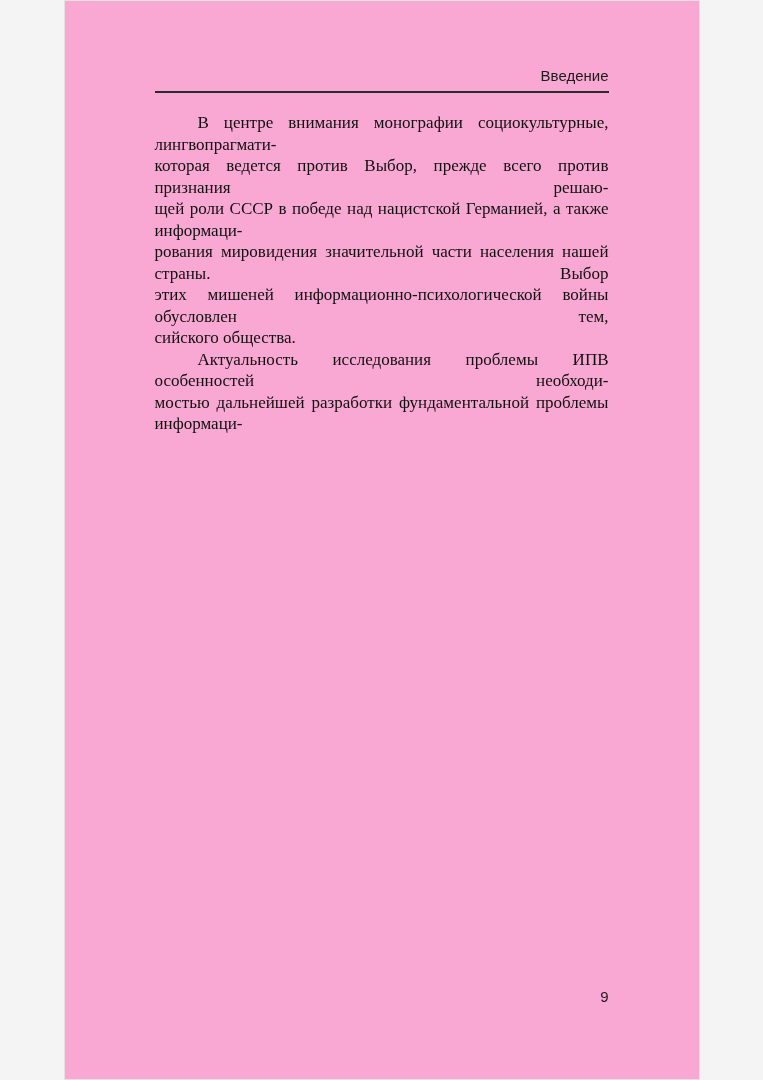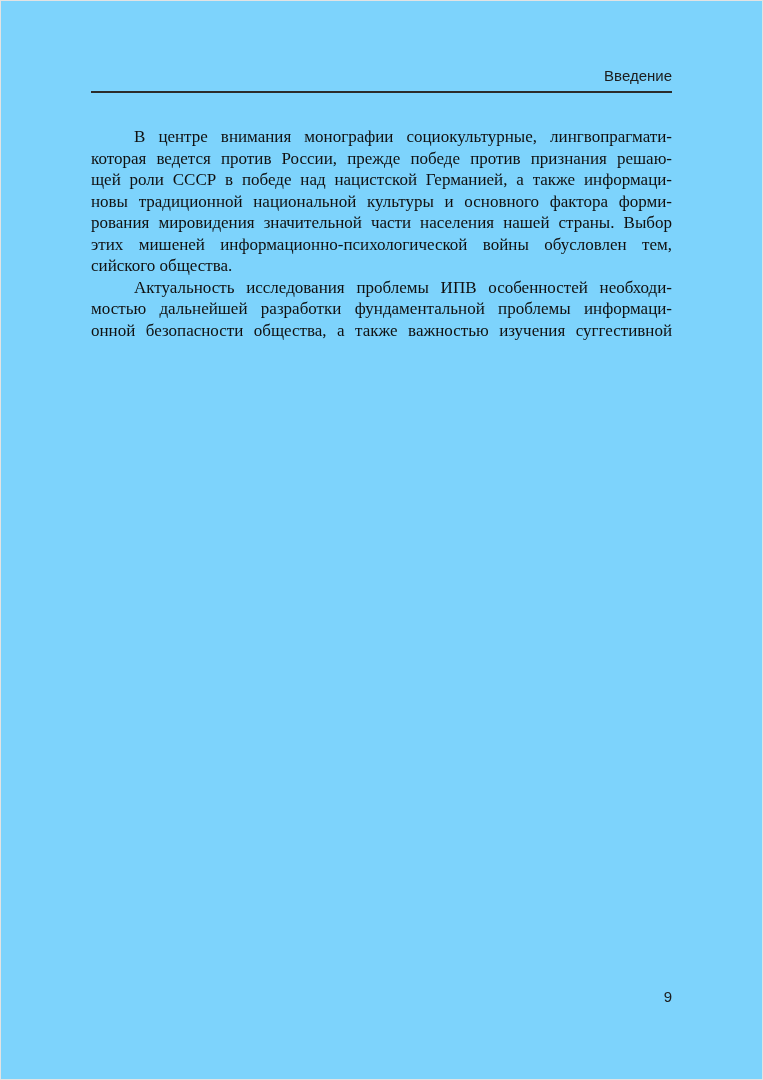--- a/index.html
+++ b/index.html
@@ -2,44 +2,44 @@
 <html lang="ru"><head>
 <meta charset="utf-8">
 <style>
   html, body {
     margin: 0;
     padding: 0;
     background: #f4f4f4;
   }
   .page {
     position: relative;
-    width: 763px;
+    width: 636px;
     height: 1080px;
     margin: 0 auto;
-    background: #7dd3fc;
+    background: #f9a8d4;
     border: 1px solid #e3e3e3;
     box-sizing: border-box;
     padding: 66px 90px 0 90px;
     color: #141414;
     font-family: "Liberation Serif", serif;
   }
   .running-head {
     text-align: right;
     font-family: "Liberation Sans", sans-serif;
     font-size: 15px;
     line-height: 18px;
     color: #1c1c1c;
   }
   .head-rule {
     height: 0;
     border-bottom: 2px solid #2b2b2b;
     margin-top: 6px;
   }
   .body-text {
-    margin-top: 33px;
+    margin-top: 19px;
     font-size: 17px;
     line-height: 21.5px;
     color: #101010;
   }
   .paragraph {
     margin: 0;
   }
   .line {
     text-align: justify;
     text-align-last: justify;
@@ -64,29 +64,27 @@
 
 <div class="page">
 
   <div class="running-head">Введение</div>
 
   <div class="head-rule"></div>
 
   <div class="body-text">
       <div class="paragraph">
         <div class="line first">В центре внимания монографии социокультурные, лингвопрагмати-</div>
-        <div class="line">которая ведется против России, прежде победе против признания решаю-</div>
+        <div class="line">которая ведется против Выбор, прежде всего против признания решаю-</div>
         <div class="line">щей роли СССР в победе над нацистской Германией, а также информаци-</div>
-        <div class="line">новы традиционной национальной культуры и основного фактора форми-</div>
         <div class="line">рования мировидения значительной части населения нашей страны. Выбор</div>
         <div class="line">этих мишеней информационно-психологической войны обусловлен тем,</div>
         <div class="line last">сийского общества.</div>
       </div>
       <div class="paragraph">
         <div class="line first">Актуальность исследования проблемы ИПВ особенностей необходи-</div>
         <div class="line">мостью дальнейшей разработки фундаментальной проблемы информаци-</div>
-        <div class="line">онной безопасности общества, а также важностью изучения суггестивной</div>
       </div>
     </div>
 
   <div class="page-number">9</div>
 
 </div>
 
 </body></html>

